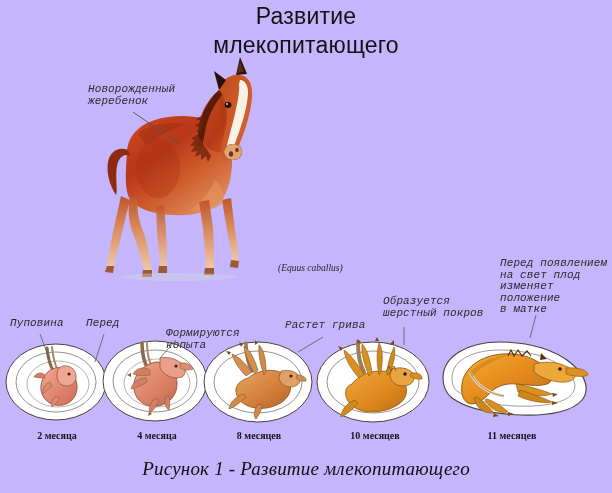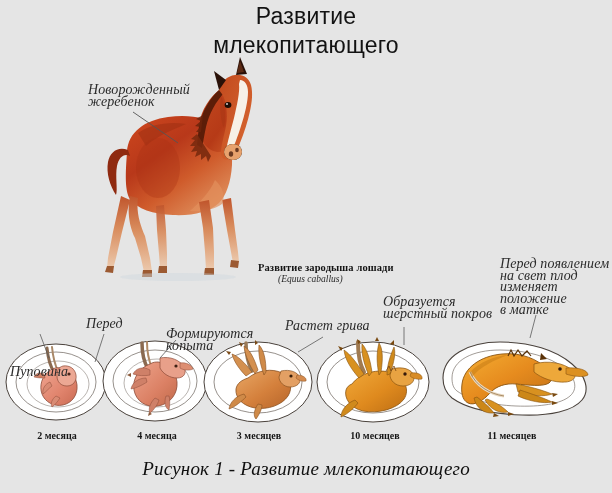--- a/index.html
+++ b/index.html
@@ -1,36 +1,36 @@
 <!DOCTYPE html>
 <html><head>
 <meta charset="utf-8">
 <style>
   html,body{margin:0;padding:0;background:#ffffff;}
   body{
     width:612px;height:493px;position:relative;overflow:hidden;
     font-family:"Liberation Sans", sans-serif;
     color:#1a1a1a;
   }
-  #figure-root{position:absolute;inset:0;background:#e5e5e5;}
+  #figure-root{position:absolute;inset:0;background:#c4b5fd;}
 
   
   .title-block{
     position:absolute;left:0;top:2px;width:612px;text-align:center;
     font-family:"Liberation Sans", sans-serif;
     font-size:23px;line-height:29px;color:#121212;letter-spacing:.2px;
   }
   .title-line{display:block;}
 
   
   .callout{
     position:absolute;
-    font-family:Liberation Serif, serif;
+    font-family:Liberation Mono, monospace;
     font-style:italic;
-    font-size:14px;
+    font-size:11px;
     line-height:11.5px;
     color:#2b2b2b;
     white-space:pre-line;
     letter-spacing:.1px;
   }
 
   
   .sci-caption{
     position:absolute;left:258px;top:262px;width:190px;text-align:left;
   }
@@ -195,21 +195,20 @@
   </svg>
 
   <svg class="layer lines" viewBox="0 0 612 493">
     <path d="M133 112 L178 143" stroke="#555" stroke-width="0.9" fill="none"></path>
   </svg>
 
   <div class="callout" style="left:88px;top:84px;">Новорожденный
 жеребенок</div>
 
   <div class="sci-caption">
-    <span class="sci-ru">Развитие зародыша лошади</span>
     <span class="sci-lat">(Equus caballus)</span>
   </div>
 
   <svg class="layer" viewBox="0 0 612 493">
     <defs>
       <linearGradient id="emb1" x1="0" y1="0" x2="1" y2="1">
         <stop offset="0%" stop-color="#f0a692"></stop>
           <stop offset="60%" stop-color="#e0836c"></stop>
           <stop offset="100%" stop-color="#c96a52"></stop>
       </linearGradient>
@@ -400,34 +399,34 @@
 
   <svg class="layer lines" viewBox="0 0 612 493">
     <path d="M40 334 L49 358" stroke="#5a5a5a" stroke-width="0.8" fill="none"></path>
     <path d="M104 334 L95 362" stroke="#5a5a5a" stroke-width="0.8" fill="none"></path>
     <path d="M176 340 L160 358" stroke="#5a5a5a" stroke-width="0.8" fill="none"></path>
     <path d="M323 337 L298 352" stroke="#5a5a5a" stroke-width="0.8" fill="none"></path>
     <path d="M404 327 L404 345" stroke="#5a5a5a" stroke-width="0.8" fill="none"></path>
     <path d="M536 315 L530 338" stroke="#5a5a5a" stroke-width="0.8" fill="none"></path>
   </svg>
 
-  <div class="callout" style="left:10px;top:318px;margin-top:48px;">Пуповина</div>
+  <div class="callout" style="left:10px;top:318px;">Пуповина</div>
   <div class="callout" style="left:86px;top:318px;">Перед</div>
   <div class="callout" style="left:166px;top:316px;margin-top:12px;">Формируются
 копыта</div>
   <div class="callout" style="left:285px;top:320px;text-align:center;">Растет грива</div>
   <div class="callout" style="left:383px;top:296px;">Образуется
 шерстный покров</div>
   <div class="callout" style="left:500px;top:258px;">Перед появлением
 на свет плод
 изменяет
 положение
 в матке</div>
 
   <div class="month" style="left:18px;width:78px;">2 месяца</div>
   <div class="month" style="left:118px;width:78px;">4 месяца</div>
-  <div class="month" style="left:218px;width:82px;">3 месяцев</div>
+  <div class="month" style="left:218px;width:82px;">8 месяцев</div>
   <div class="month" style="left:333px;width:84px;">10 месяцев</div>
   <div class="month" style="left:470px;width:84px;">11 месяцев</div>
 
   <div class="fig-caption">Рисунок 1 - Развитие млекопитающего</div>
 
 </div>
 
 </body></html>

